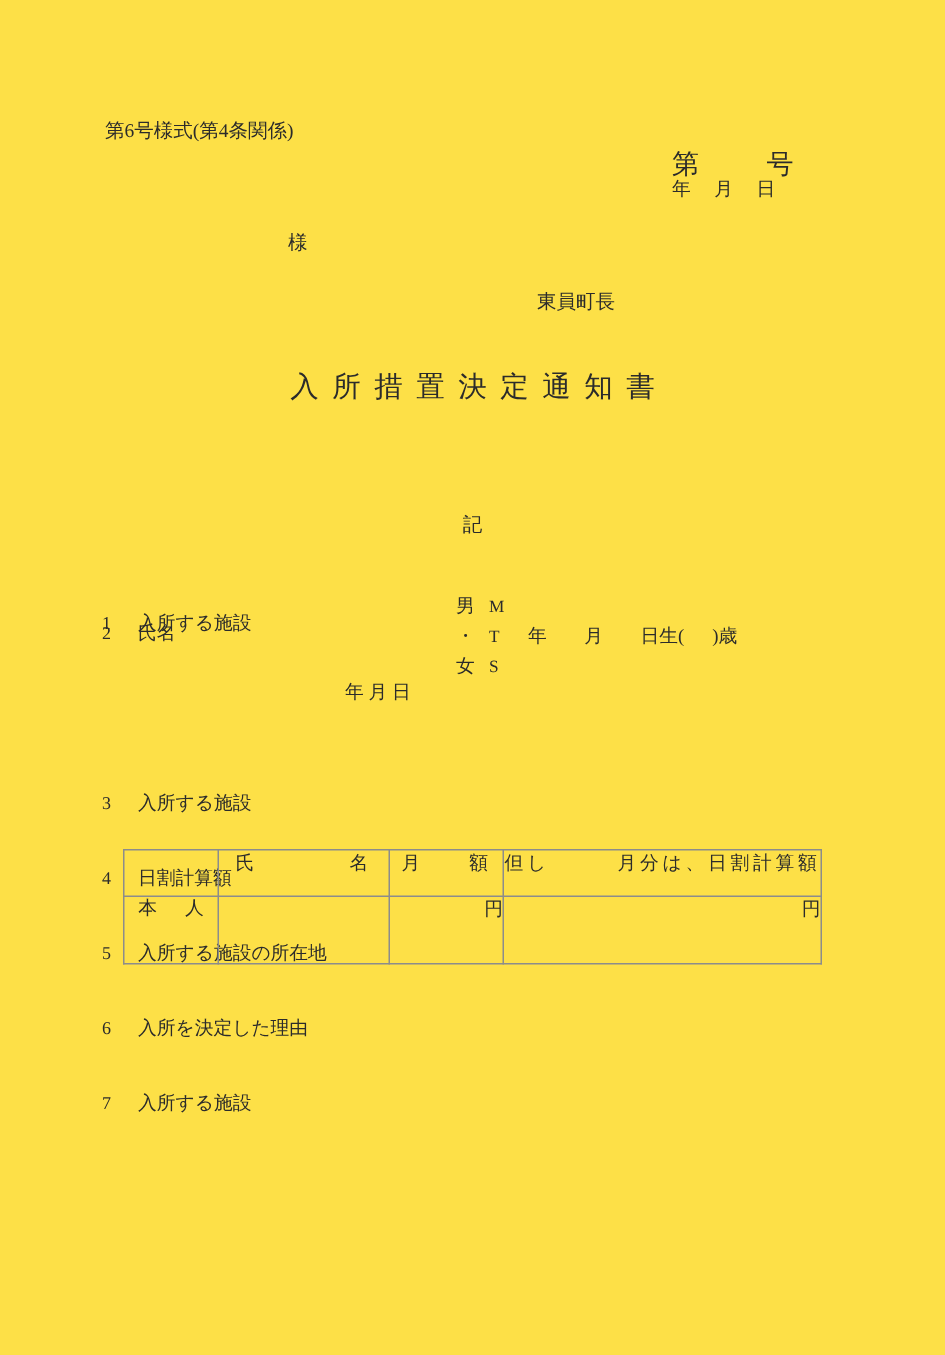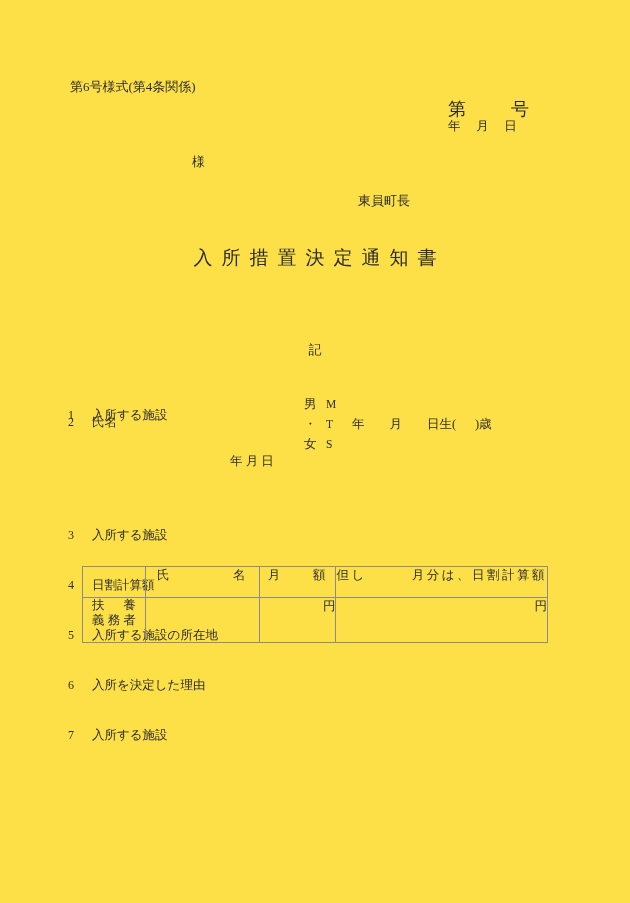--- a/index.html
+++ b/index.html
@@ -231,22 +231,21 @@
 
   <table class="fee-table">
     <tbody>
       <tr>
         <td class="col-label hdr-cell"></td>
         <td class="col-name hdr-cell hdr-spaced">氏            名</td>
         <td class="col-month hdr-cell hdr-spaced">月      額</td>
         <td class="col-note hdr-cell hdr-note">但し        月分は、日割計算額</td>
       </tr>
       <tr>
-        <td class="row-label">扶      養
-義 務 者</td>
+        <td class="row-label">本      人</td>
         <td class="blank-cell"></td>
         <td class="yen-cell">円</td>
         <td class="yen-cell">円</td>
       </tr>
     </tbody>
   </table>
 
 </div>
 
 </body></html>

